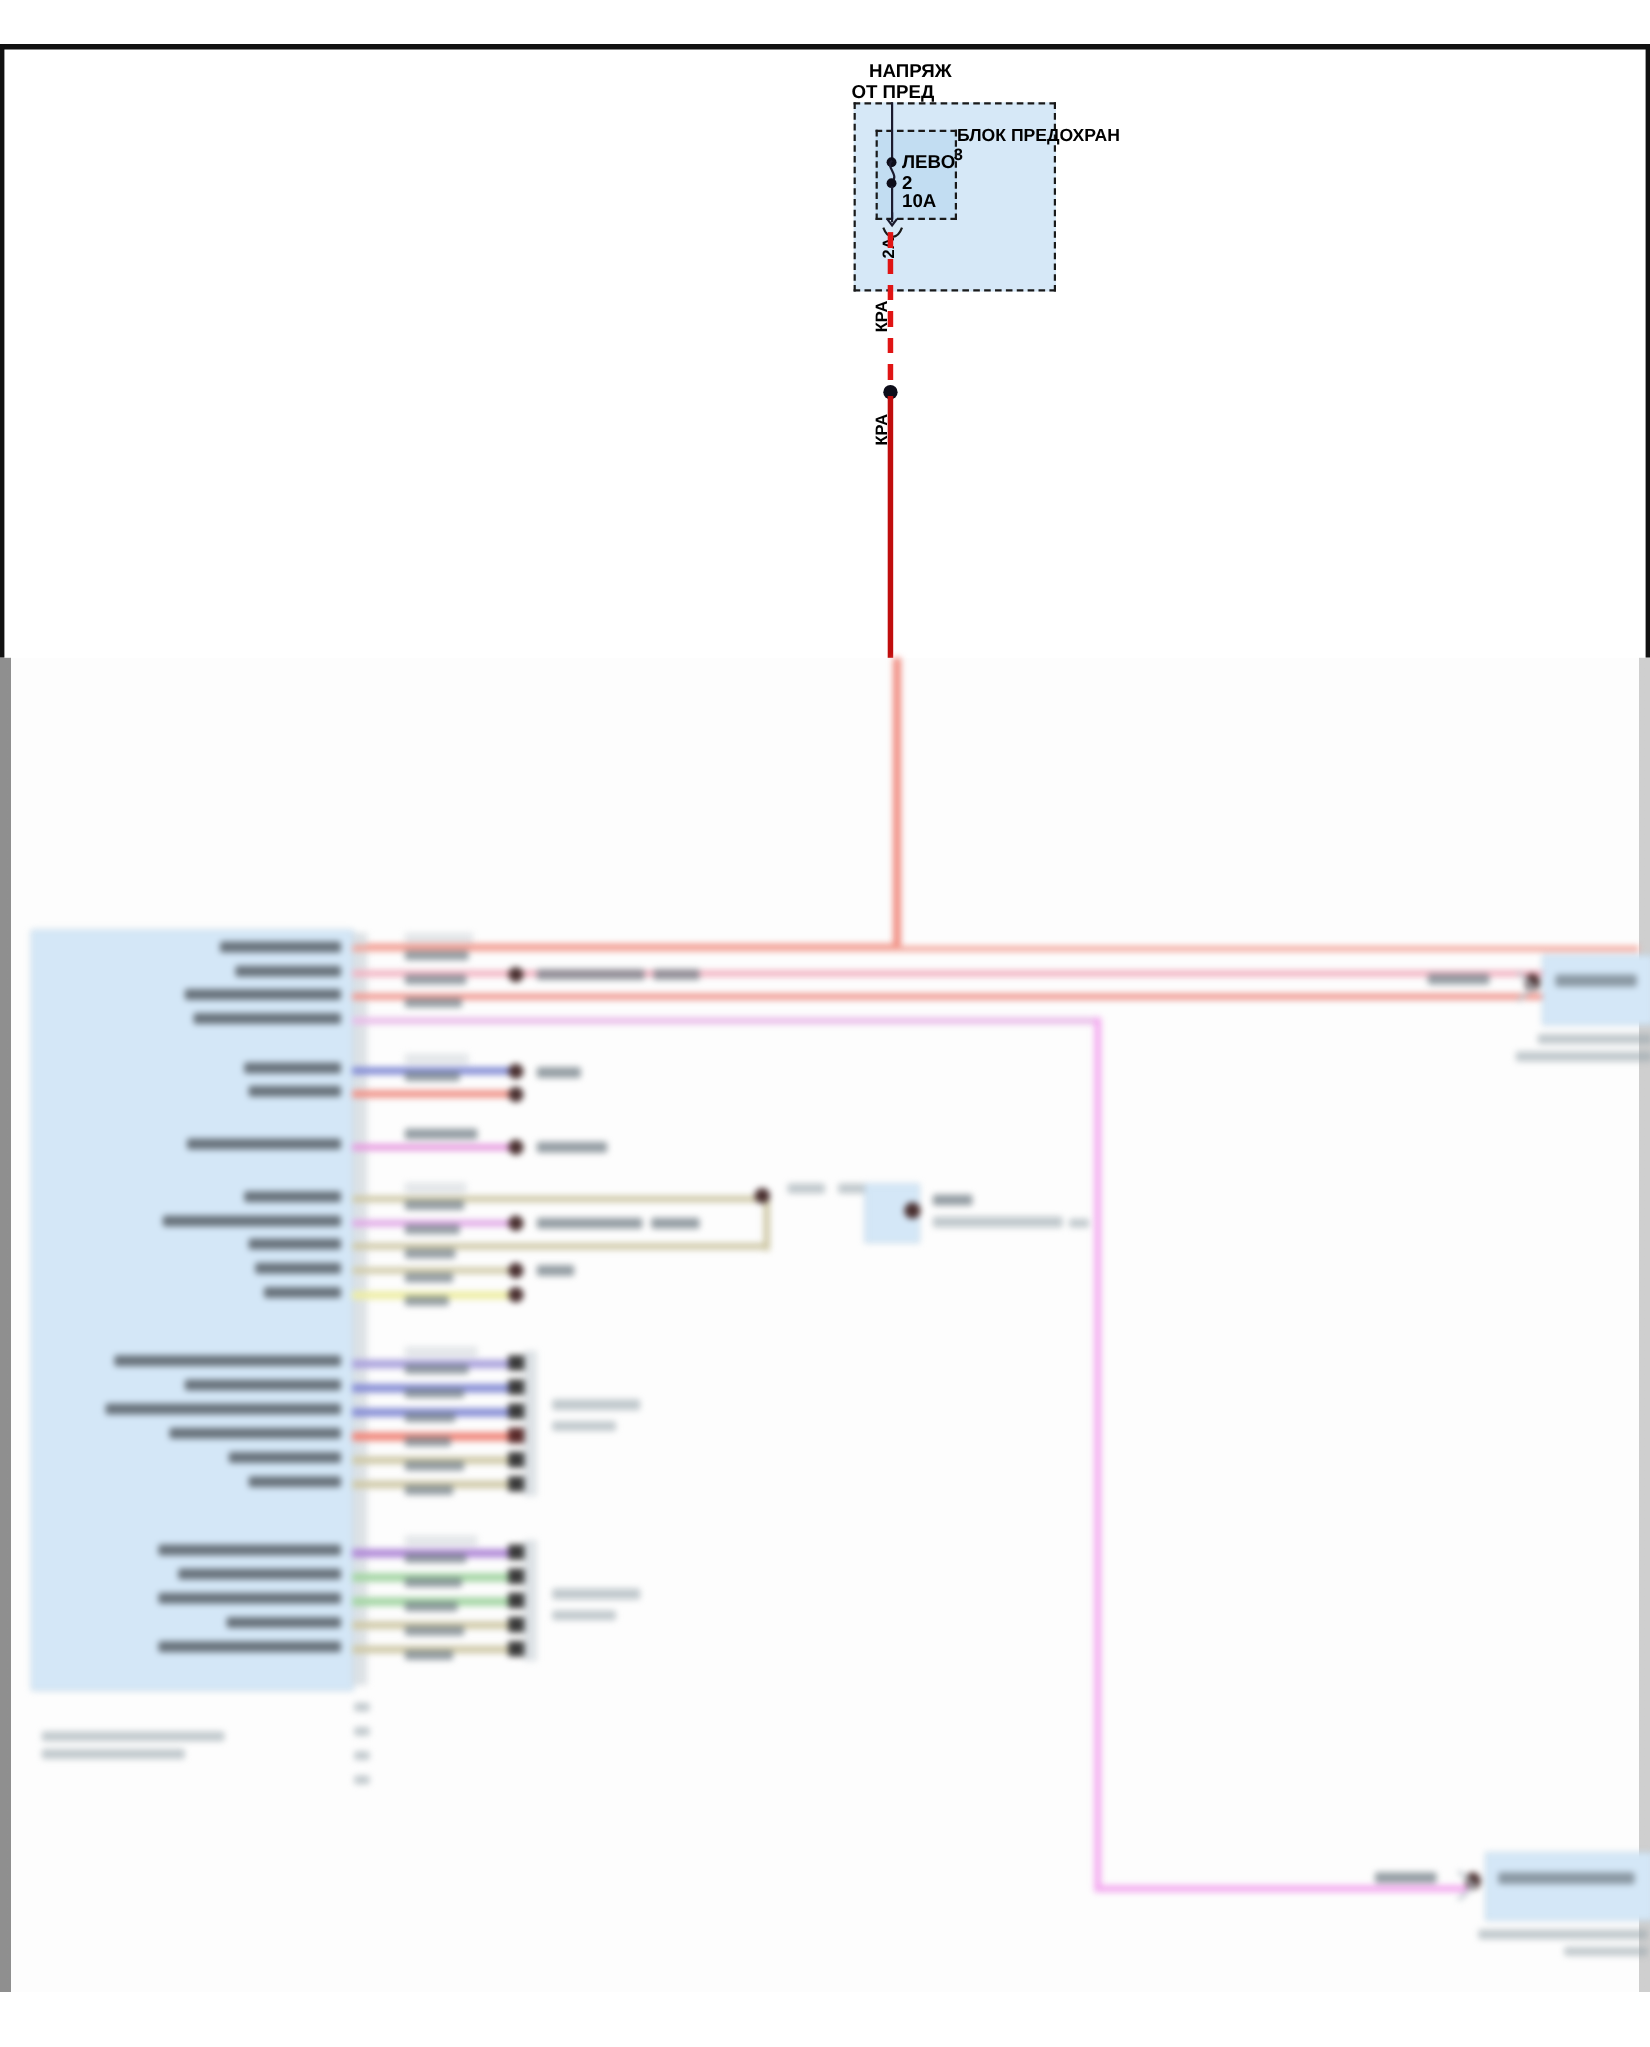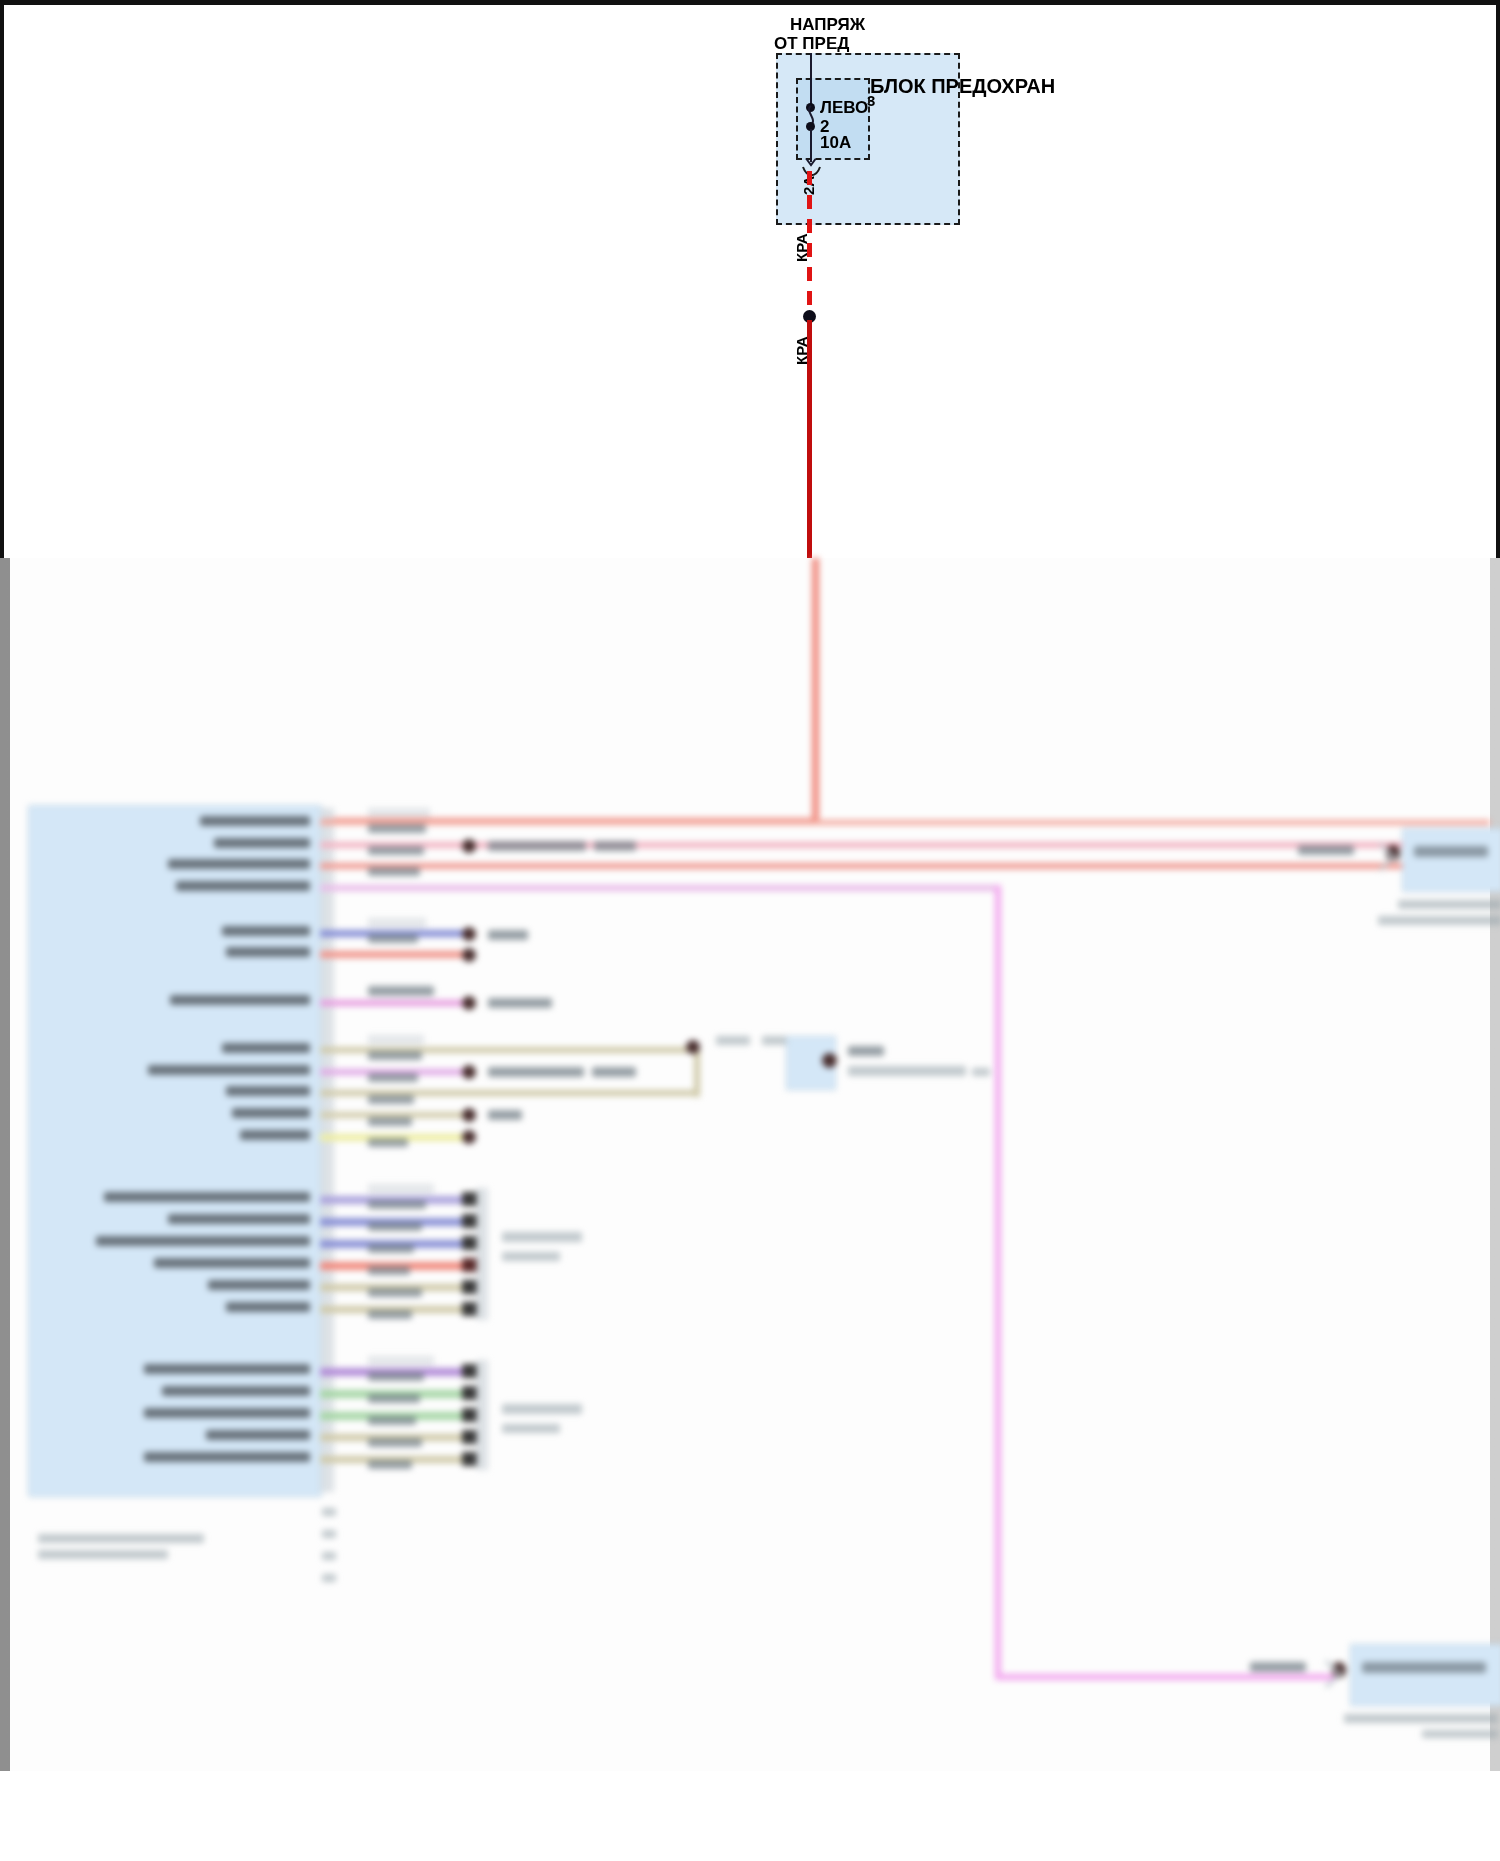--- a/index.html
+++ b/index.html
@@ -1,18 +1,18 @@
 <!DOCTYPE html>
 <html><head>
 <meta charset="utf-8">
 <style>
   html,body{margin:0;padding:0;background:#ffffff;}
   body{font-family:"Liberation Sans","DejaVu Sans",sans-serif;}
 
-  #page{position:relative;width:1500px;height:1771px;overflow:hidden;background:#fff;}
+  #page{position:relative;width:1500px;height:1771px;overflow:hidden;background:#fff;margin-top:40px;}
 
   
   #upper-panel{position:absolute;left:0;top:0;width:1500px;height:558px;
       background:#ffffff;border-top:5px solid #111;border-left:4px solid #111;
       border-right:4px solid #111;box-sizing:border-box;}
 
   
   #lower-panel{position:absolute;left:0;top:558px;width:1500px;height:1303px;
       background:#fdfdfd;box-sizing:border-box;
       border-left:10px solid;border-right:10px solid;border-bottom:9px solid;
@@ -54,21 +54,21 @@
   <div id="upper-panel">
 
     <div class="lbl" style="left:786px;top:10px;font-size:17px;font-weight:600;">НАПРЯЖ</div>
     <div class="lbl" style="left:770px;top:29px;font-size:17px;font-weight:600;">ОТ ПРЕД</div>
 
     <div class="box-dash" style="left:772px;top:48px;width:184px;height:172px;"></div>
 
     <div class="box-dash2" style="left:792px;top:73px;width:74px;height:82px;"></div>
 
 
-    <div class="lbl" style="left:866px;top:70px;font-size:20px;font-weight:600;">БЛОК ПРЕДОХРАН</div>
+    <div class="lbl" style="left:866px;top:70px;font-size:16px;font-weight:600;">БЛОК ПРЕДОХРАН</div>
     <div class="lbl" style="left:863px;top:87px;font-size:15px;font-weight:600;">3</div>
 
     <div class="wire-blk" style="left:806px;top:48px;width:2px;height:53px;"></div>
     <div class="dot" style="left:802px;top:98px;width:9px;height:9px;"></div>
 
     <svg style="position:absolute;left:796px;top:100px;" width="24" height="30" viewBox="0 0 24 30">
       <path d="M11 1 C 4 6, 18 14, 11 20" fill="none" stroke="#1a1a2e" stroke-width="2"></path>
     </svg>
 
     <div class="dot" style="left:802px;top:117px;width:9px;height:9px;"></div>

